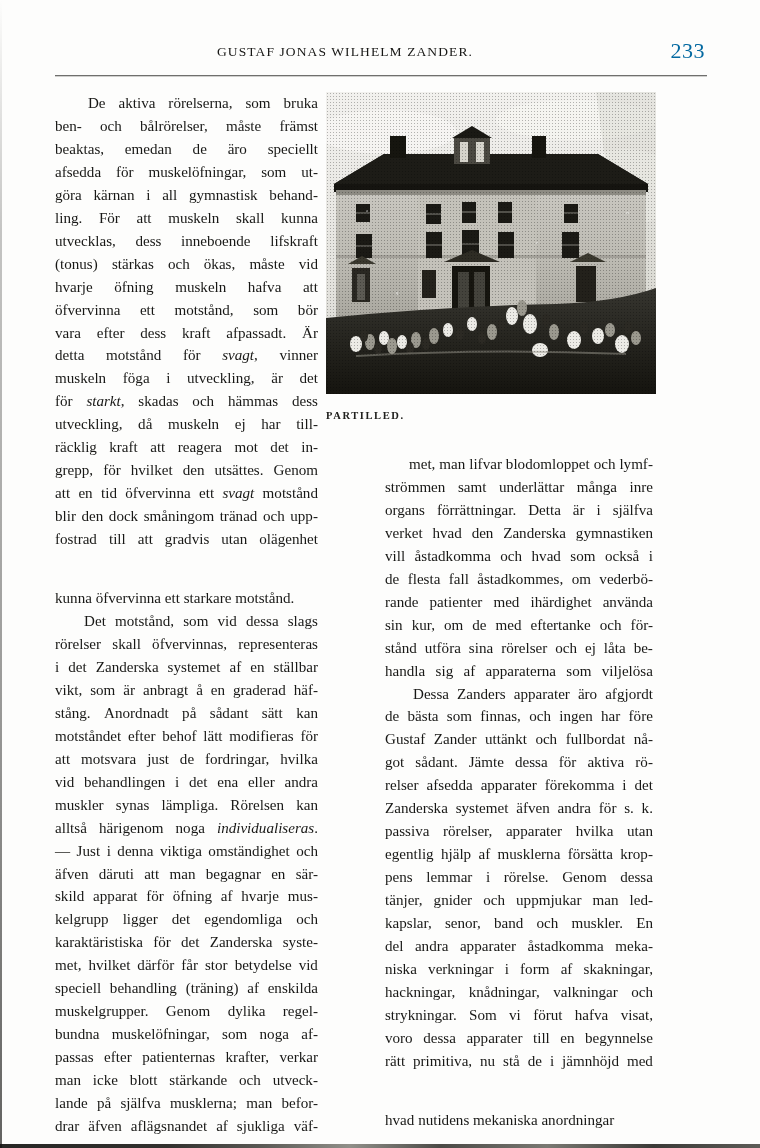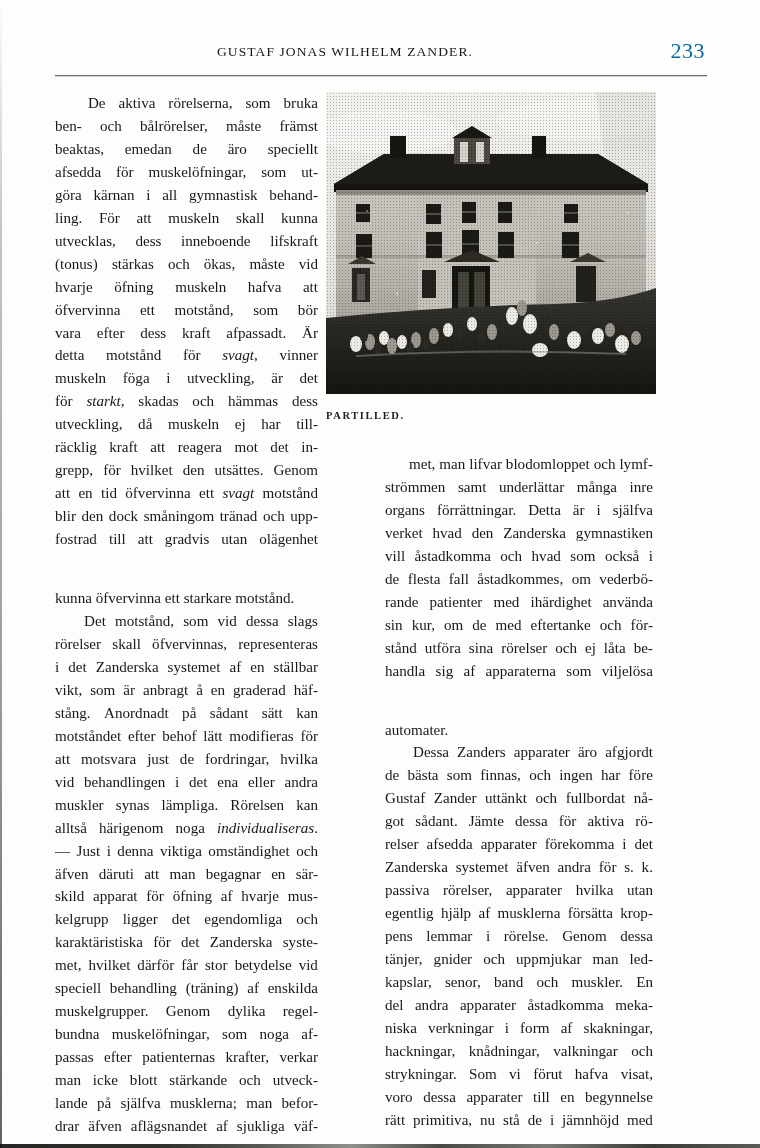--- a/index.html
+++ b/index.html
@@ -747,21 +747,20 @@
           <span>be-</span>
         </span>
         <span class="ln-j">
           <span>handla</span>
           <span>sig</span>
           <span>af</span>
           <span>apparaterna</span>
           <span>som</span>
           <span>viljelösa</span>
         </span>
-        <span class="ln-last"><span>automater.</span></span>
       </p>
       <p>
         <span class="ln-j">
           <span class="indent"></span>
           <span>Dessa</span>
           <span>Zanders</span>
           <span>apparater</span>
           <span>äro</span>
           <span>afgjordt</span>
         </span>

